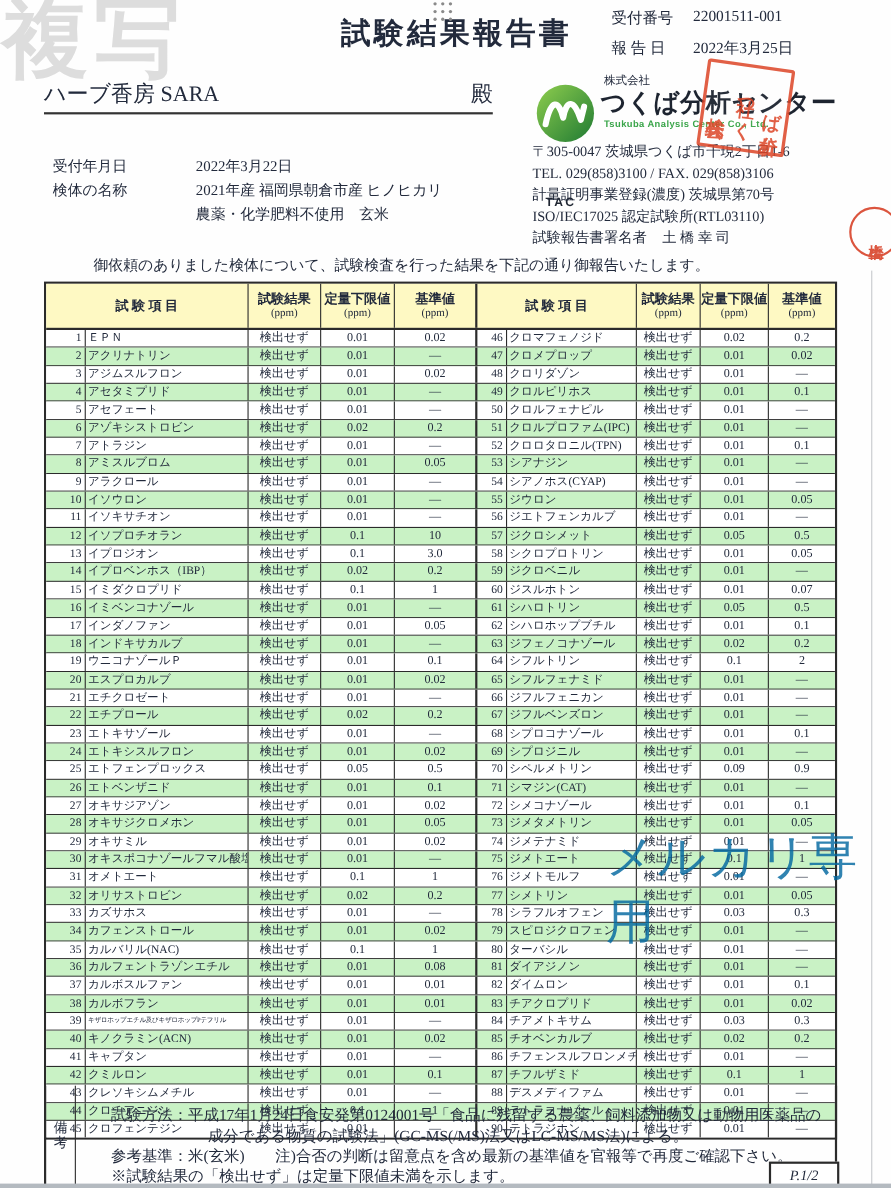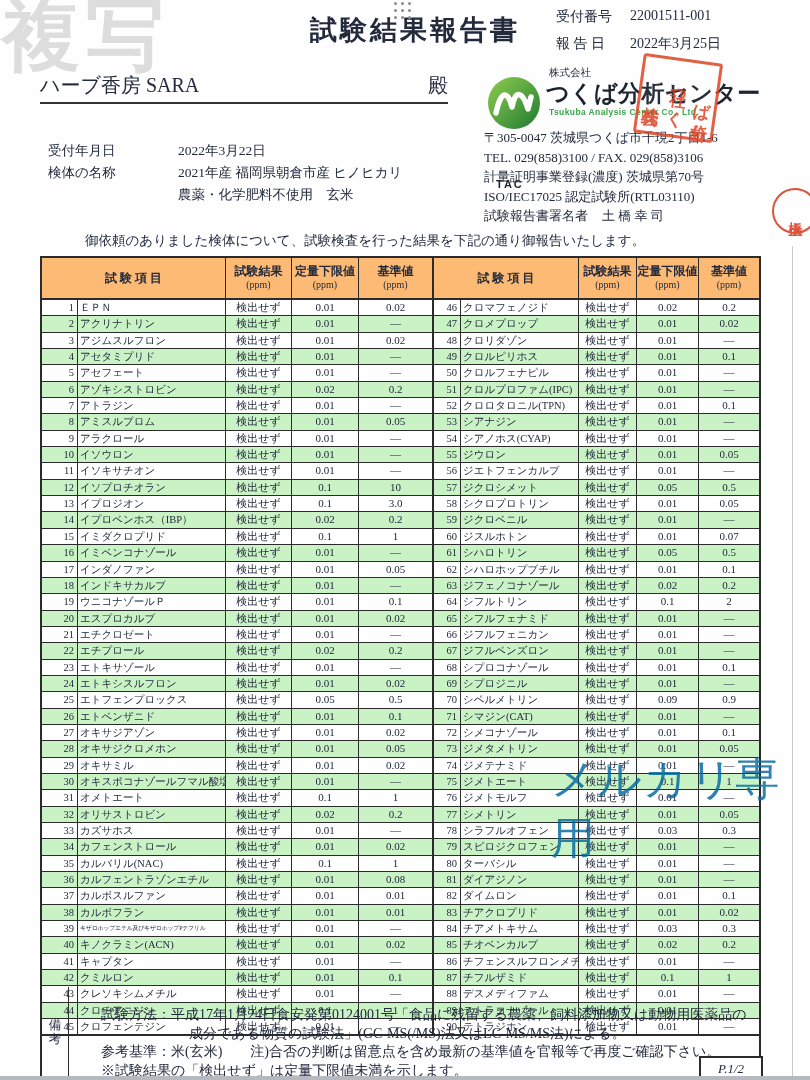--- a/index.html
+++ b/index.html
@@ -41,21 +41,21 @@
                justify-content:center;gap:2px;background:rgba(255,255,255,.06);}
   .seal-square span{writing-mode:vertical-rl;font-size:17px;color:#dd4527;font-weight:700;letter-spacing:1px;}
   .seal-round{position:absolute;left:772px;top:188px;width:42px;height:42px;border:2.5px solid #d8432a;
               border-radius:50%;z-index:4;display:flex;align-items:center;justify-content:center;opacity:.9;}
   .seal-round span{writing-mode:vertical-rl;font-size:14px;color:#d8432a;font-weight:700;line-height:1;}
   
   .notice{position:absolute;left:85px;top:232px;font-size:13.5px;}
   
   .rtable{position:absolute;left:40px;top:256px;width:717px;border:2px solid #2b2b2b;z-index:5;background:transparent;}
   .thead{display:grid;grid-template-columns:183px 66px 67px 74px 146px 58px 62px 61px;
-         background:#fdba74;border-bottom:2px solid #2b2b2b;height:40px;}
+         background:#fef9c3;border-bottom:2px solid #2b2b2b;height:40px;}
   .thead .hc{border-left:1px solid #2b2b2b;display:flex;flex-direction:column;align-items:center;
              justify-content:center;font-size:12px;font-weight:700;line-height:13px;}
   .thead .hc:first-child{border-left:none;}
   .thead .hc.gsep{border-left:2px solid #2b2b2b;}
   .thead .unit{font-size:10px;font-weight:400;}
   .trow{display:grid;grid-template-columns:35px 148px 66px 67px 74px 28px 118px 58px 62px 61px;
         height:15.35px;line-height:15.1px;border-bottom:1px solid #2b2b2b;background:#fff;}
   .trow:last-child{border-bottom:none;}
   .trow.green{background:#c9f2c5;}
   .cell{border-left:1px solid #2b2b2b;overflow:hidden;white-space:nowrap;}

